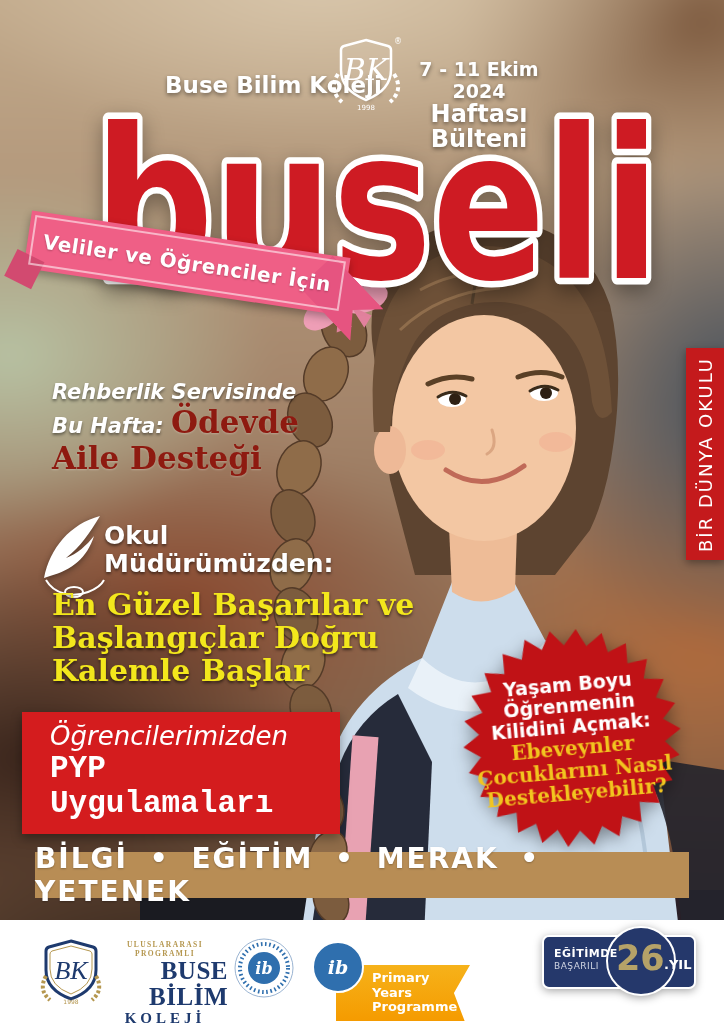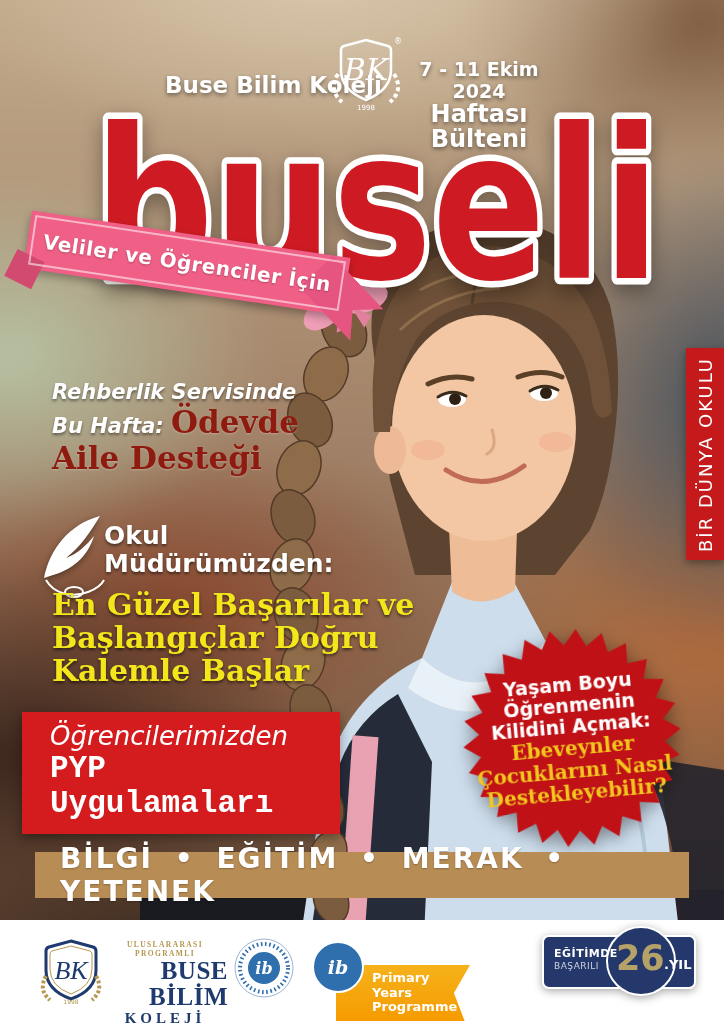--- a/index.html
+++ b/index.html
@@ -82,21 +82,21 @@
   .sb-text{position:absolute;inset:0;display:flex;flex-direction:column;align-items:center;
     justify-content:center;text-align:center;padding-top:2px;}
   .sb-white{color:#fff;font-weight:bold;font-size:19px;line-height:1.12;}
   .sb-yellow{color:#f2c51f;font-family:"DejaVu Serif",serif;font-weight:bold;font-size:20px;
     line-height:1.12;}
 
   
   .values-bar{left:35px;top:852px;width:654px;height:46px;background:#b88d55;z-index:8;
     display:flex;align-items:center;justify-content:center;}
   .values-bar span{color:#fff;font-weight:bold;font-size:28px;letter-spacing:2px;
-    word-spacing:10px;text-shadow:0 1px 2px rgba(0,0,0,.25);padding-left:25px;}
+    word-spacing:10px;text-shadow:0 1px 2px rgba(0,0,0,.25);}
 
   
   .footer{left:0;top:920px;width:724px;height:104px;background:#fff;z-index:9;}
   .f-crest{position:absolute;left:40px;top:18px;}
   .f-text{position:absolute;left:102px;top:20px;width:126px;text-align:center;
     font-family:"Liberation Serif",serif;color:#1e3a6e;}
   .f-small{font-size:7.5px;letter-spacing:1.4px;color:#b5974f;font-weight:bold;}
   .f-name{font-size:25px;font-weight:bold;letter-spacing:.5px;line-height:1.05;text-align:right;}
   .f-name2{font-size:15px;font-weight:bold;letter-spacing:4px;line-height:1.0;}
   .ib-world{position:absolute;left:232px;top:16px;}

